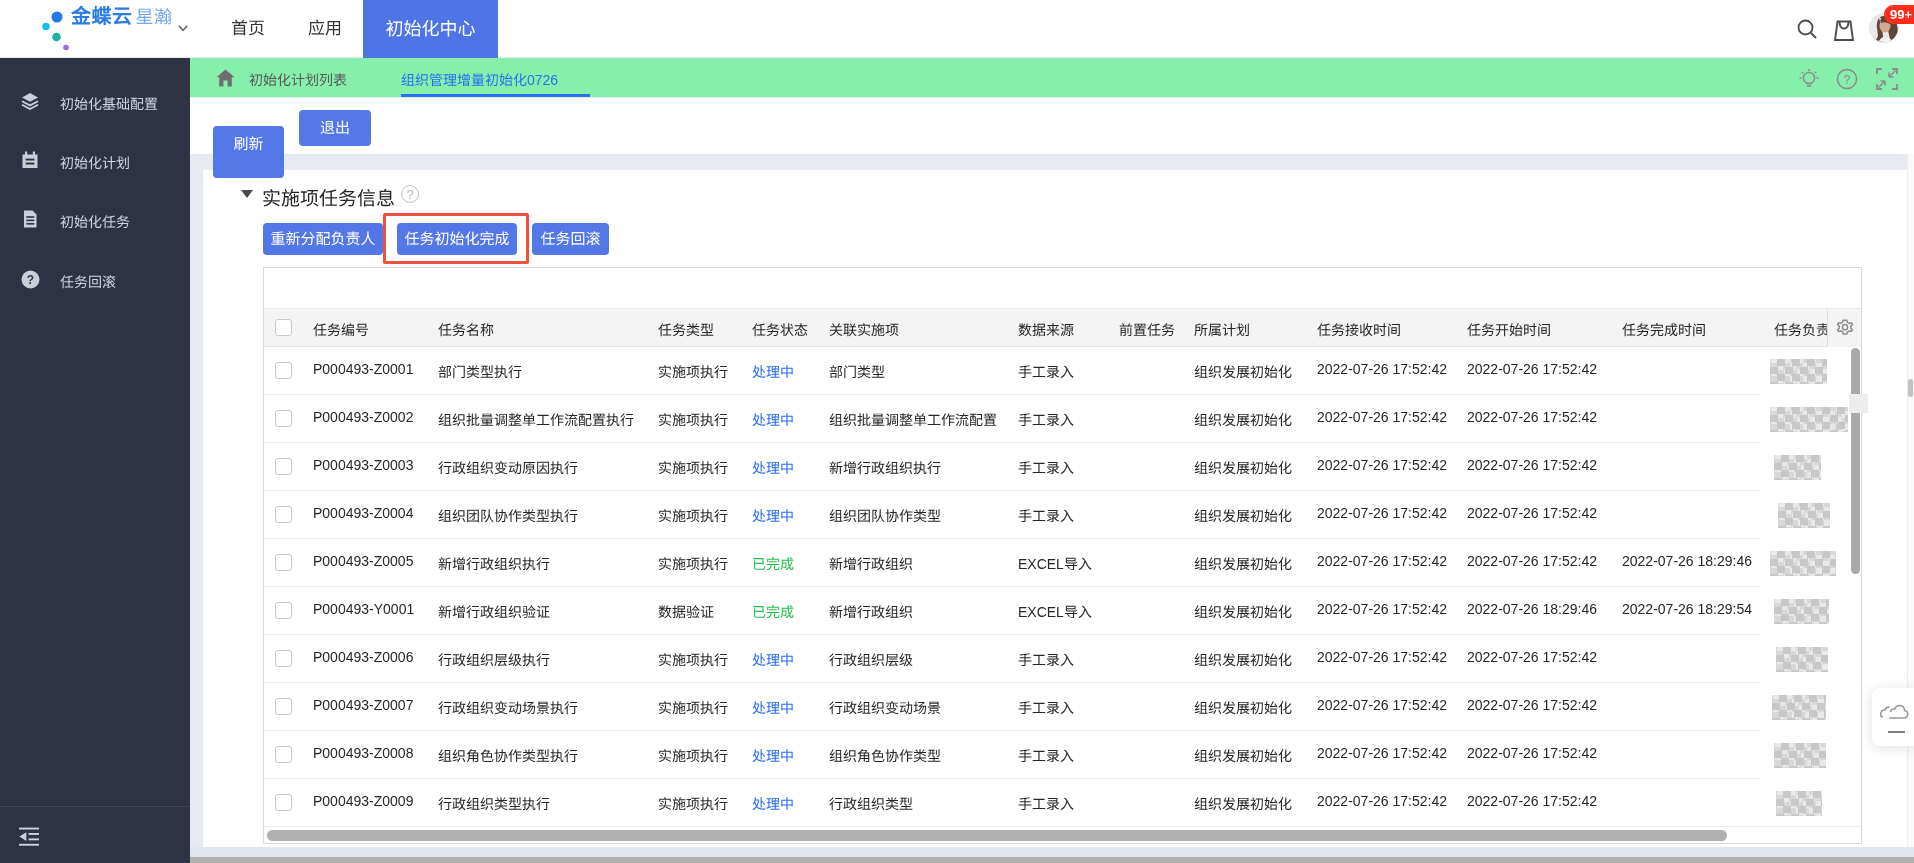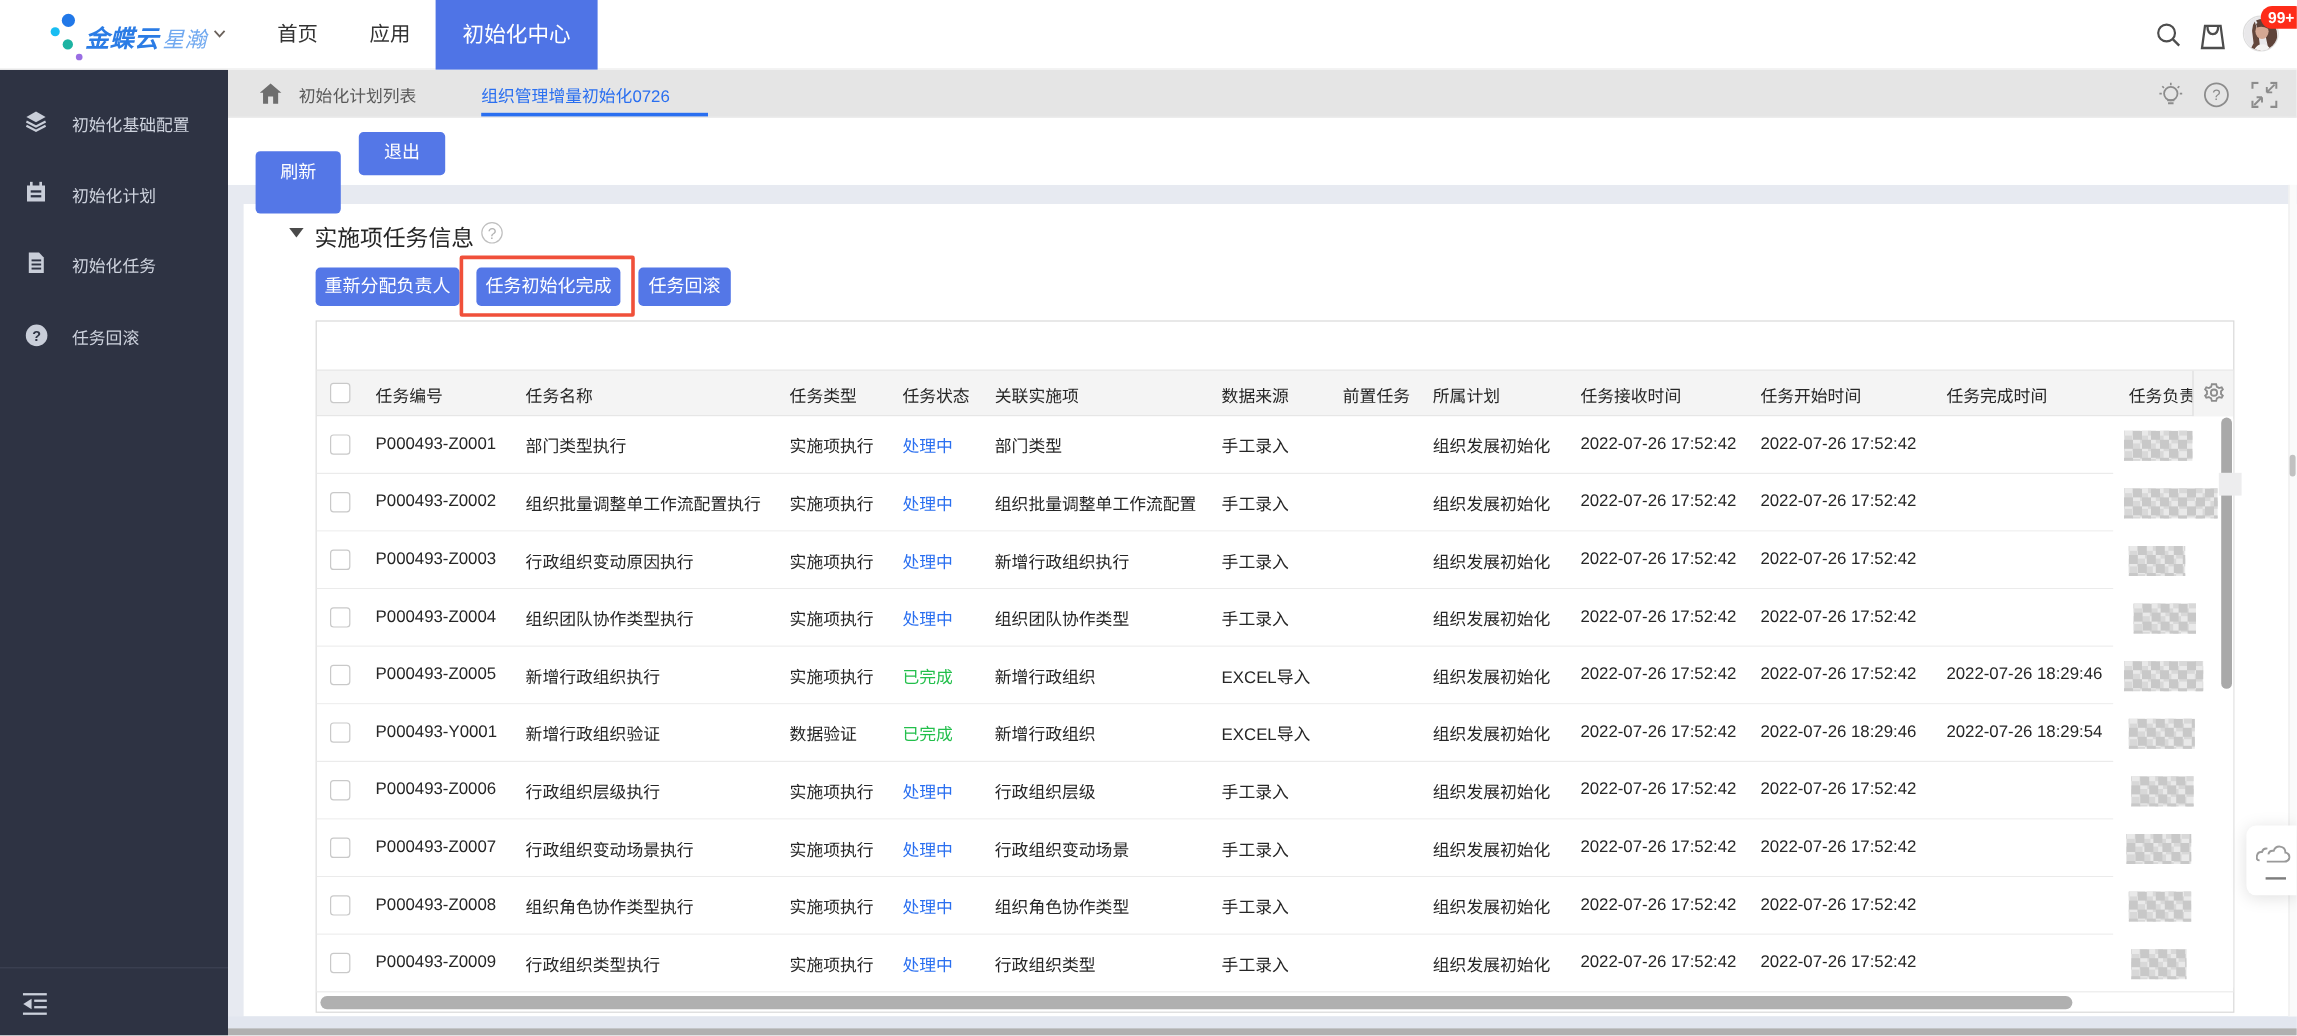--- a/index.html
+++ b/index.html
@@ -2,35 +2,35 @@
 <html lang="zh-CN"><head>
 <meta charset="utf-8">
 <title>初始化中心</title>
 <style>
 *{margin:0;padding:0;box-sizing:border-box}
 html,body{width:1914px;height:863px;overflow:hidden}
 body{font-family:"Liberation Sans",sans-serif;font-size:14px;color:#262626;background:#fff;position:relative}
 
 #topbar{position:absolute;left:0;top:0;width:1914px;height:58px;background:#fff;border-bottom:1px solid #ebebeb;z-index:30}
 #logo-dots{position:absolute;left:38px;top:8px}
-#logo-txt{position:absolute;left:71px;top:16px;font-size:20px;font-weight:bold;font-style:italic;color:#2b7ce5;letter-spacing:0.5px;white-space:nowrap}
+#logo-txt{position:absolute;left:71px;top:0;font-size:20px;font-weight:bold;color:#2b7ce5;letter-spacing:0.5px;white-space:nowrap}
 #logo-txt .lt2{font-weight:400;color:#71a9f0;margin-left:3px;font-size:18px}
 #logo-chev{position:absolute;left:177px;top:22px;width:12px;height:12px}
 .navitem{position:absolute;top:0;height:58px;line-height:58px;font-size:17px;color:#333;text-align:center}
 #nav-tab{position:absolute;left:363px;top:0;width:135px;height:58px;background:#4f74e6;color:#fff;font-size:18px;line-height:58px;text-align:center}
 #avatar{position:absolute;left:1869px;top:13px;width:30px;height:30px;border-radius:50%;overflow:hidden;border:1px solid #ddd}
 #badge{position:absolute;left:1884px;top:5px;width:38px;height:19px;border-radius:10px;background:#fe2c19;color:#fff;font-size:13px;font-weight:bold;text-align:left;line-height:19px;padding-left:6px;z-index:31}
 
 #sidebar{position:absolute;left:0;top:58px;width:190px;height:805px;background:#2e3343;z-index:20}
 .sbitem{position:absolute;left:0;width:190px;height:20px;color:#ced3de;font-size:14px}
 .sbitem .lbl{position:absolute;left:60px;top:1px}
 .sbitem svg{position:absolute;left:21px;top:0}
 #sb-div{position:absolute;left:0;top:748px;width:190px;height:1px;background:#3d4254}
 
-#crumb{position:absolute;left:190px;top:58px;width:1724px;height:40px;background:#e5e5e5;border-bottom:1px solid #e9e9e9;z-index:10}
+#crumb{position:absolute;left:190px;top:58px;width:1724px;height:40px;background:#86efac;border-bottom:1px solid #e9e9e9;z-index:10}
 #crumb .bc1{position:absolute;left:59px;top:11px;color:#595959;font-size:14px}
 #crumb .bc2{position:absolute;left:211px;top:11px;color:#2a6ff0;font-size:14px}
 #crumb .underline{position:absolute;left:211px;top:36px;width:189px;height:3px;background:#2a6ff0}
 
 #toolbar{position:absolute;left:190px;top:98px;width:1724px;height:56px;background:#fff;z-index:9}
 .bluebtn{position:absolute;background:#5477e7;color:#fff;text-align:center;border-radius:4px;font-size:15px}
 
 #mainbg{position:absolute;left:190px;top:154px;width:1724px;height:709px;background:#e7eaf1}
 #panel{position:absolute;left:203px;top:170px;width:1711px;height:677px;background:#fff}
 

